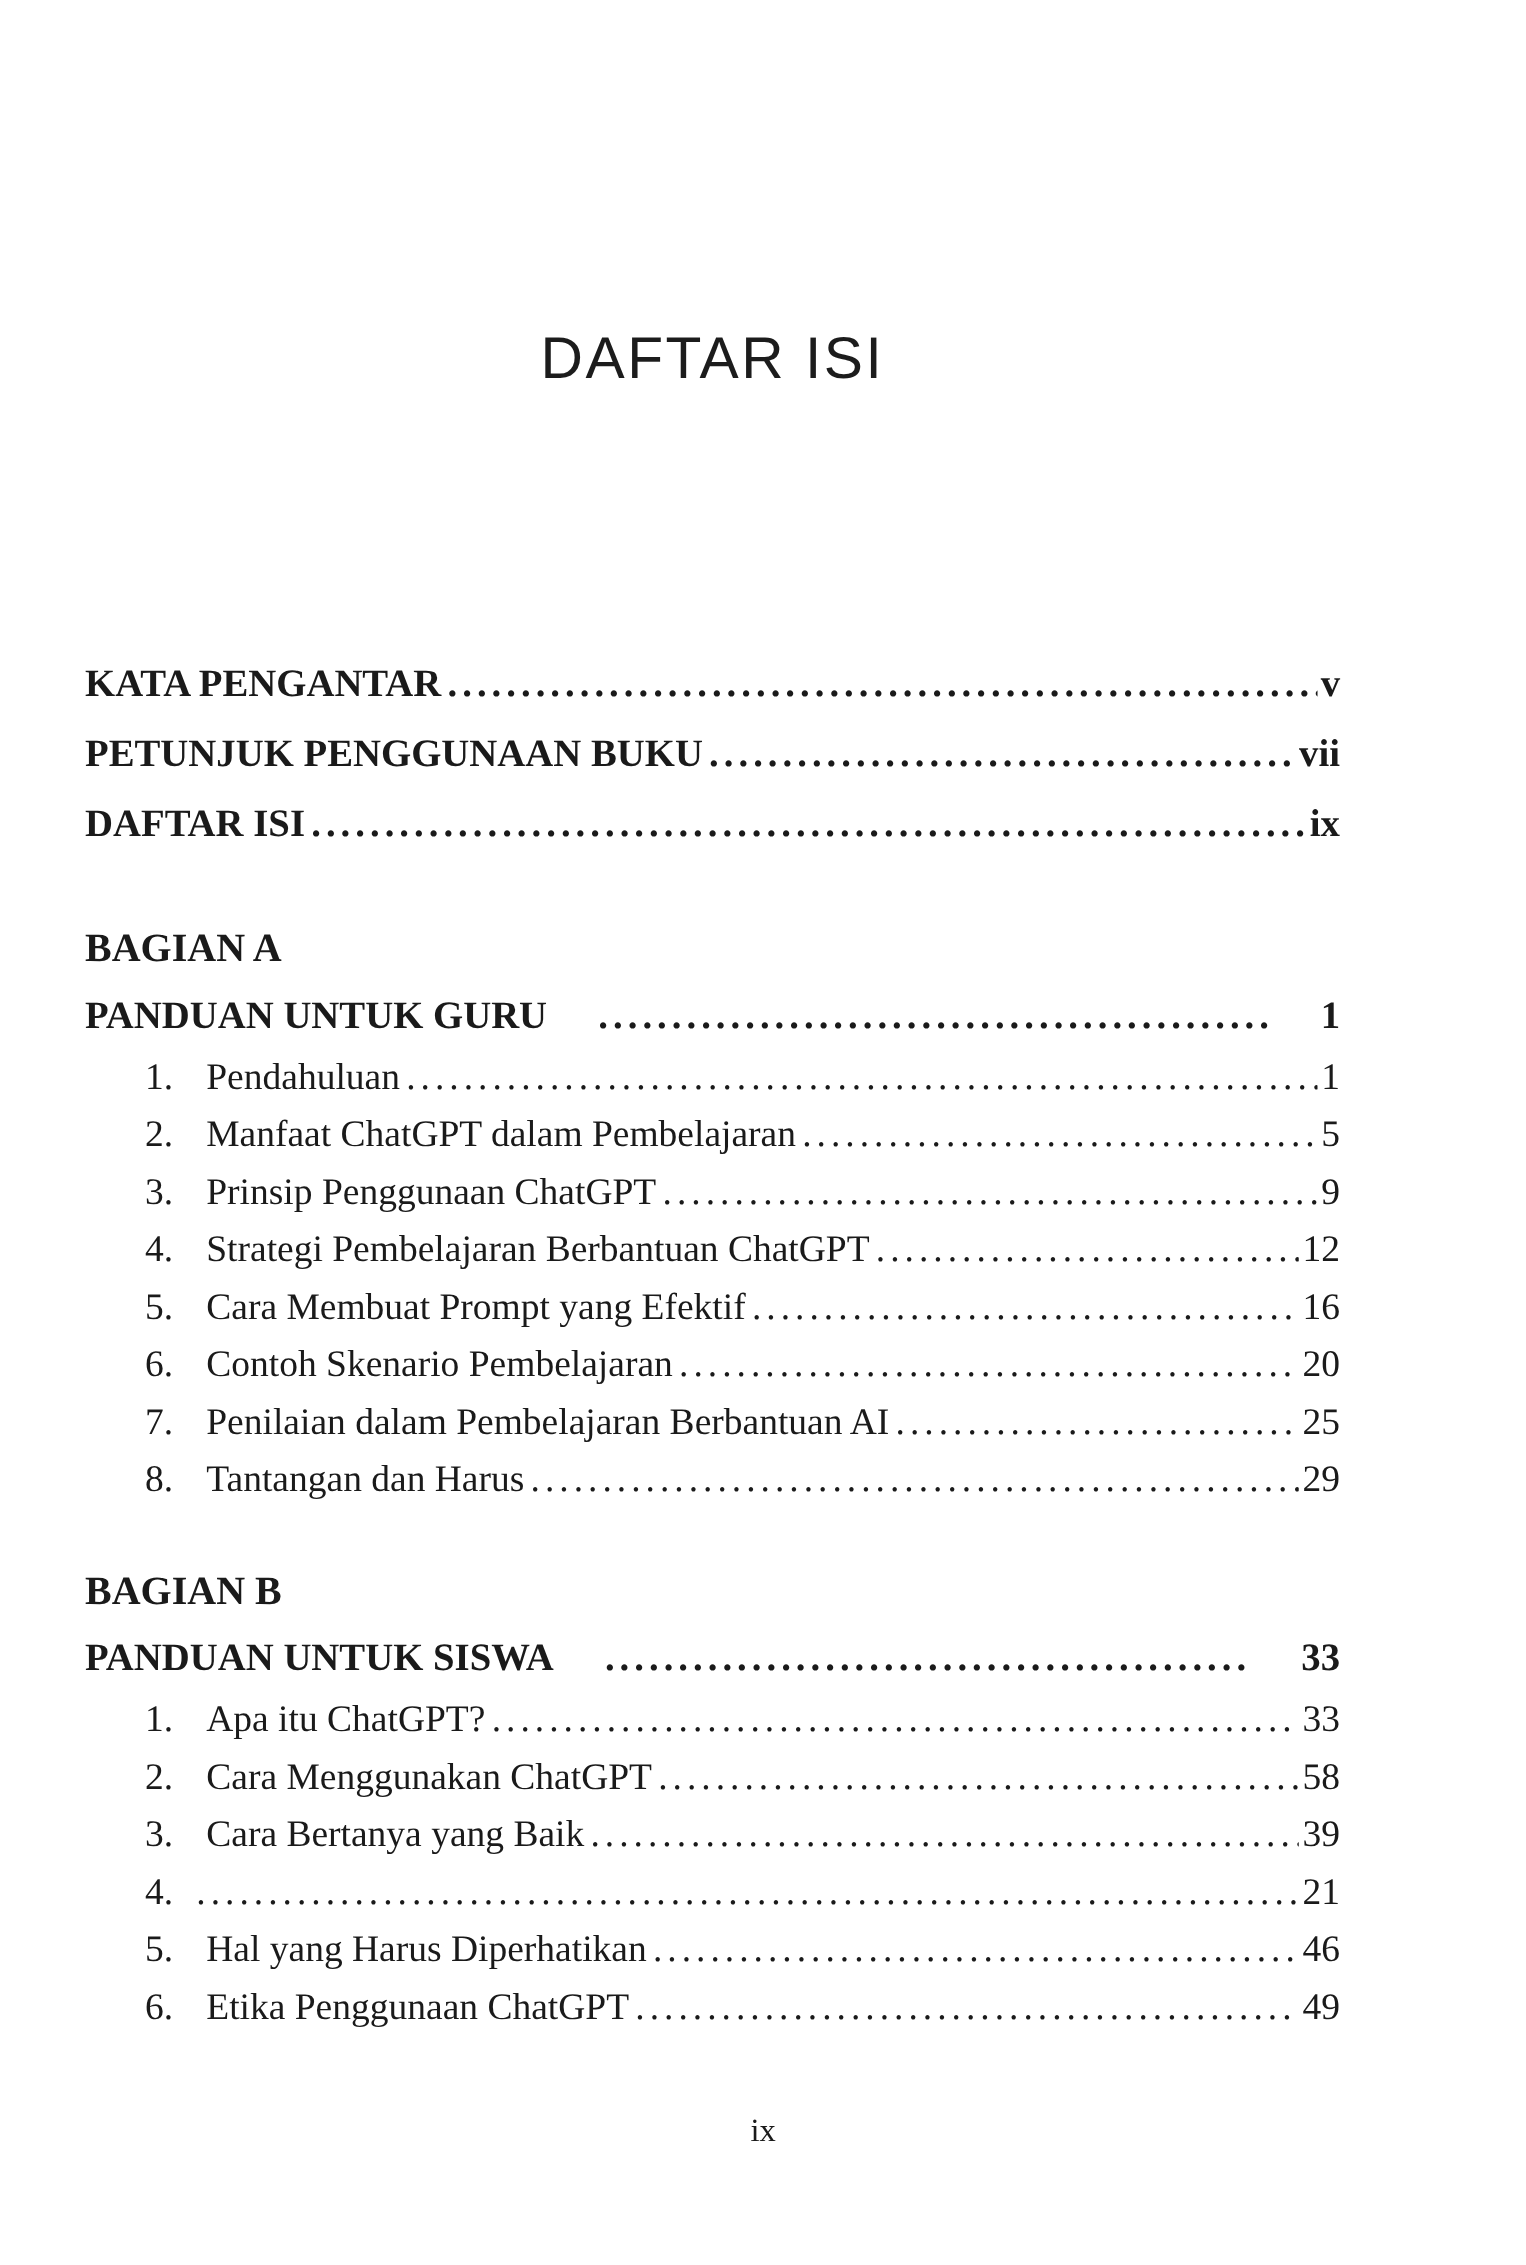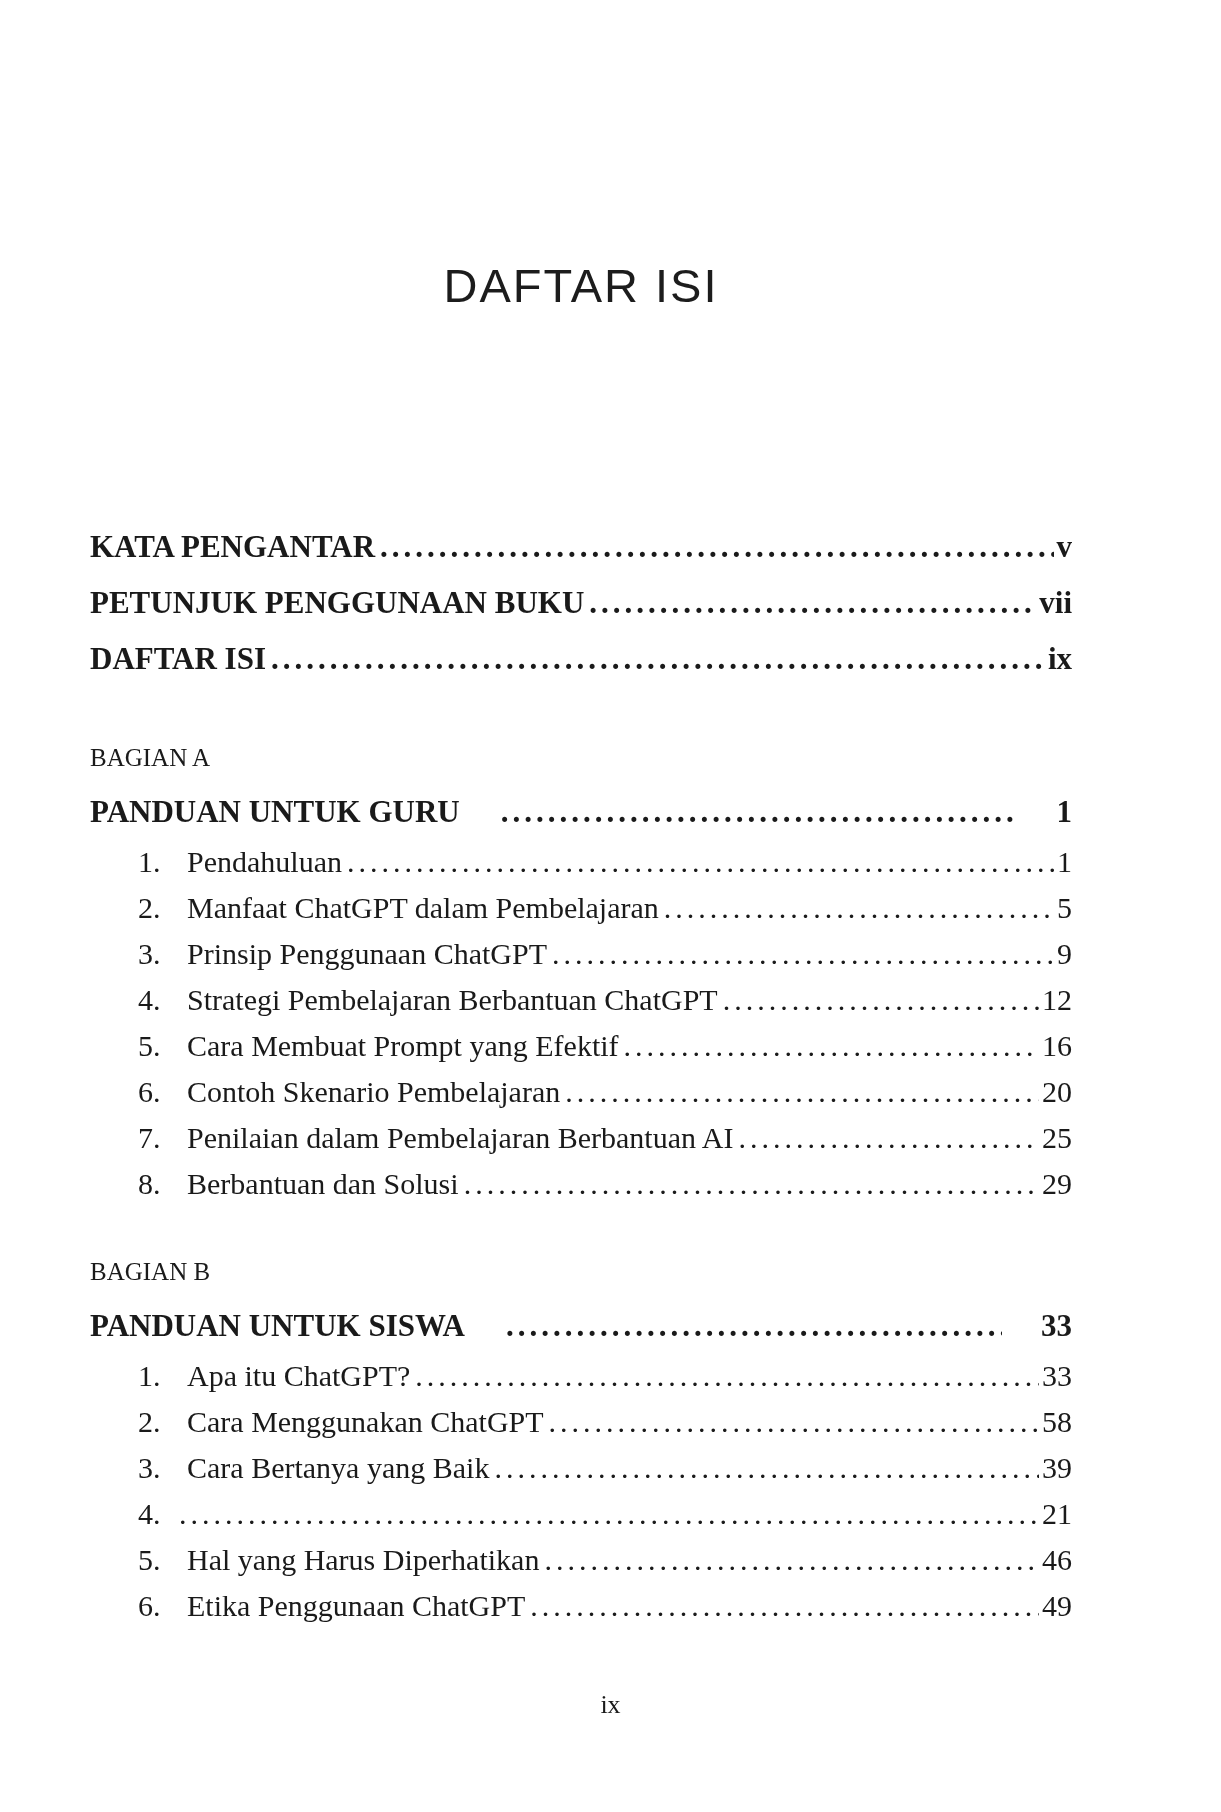--- a/index.html
+++ b/index.html
@@ -6,40 +6,40 @@
   html, body { background: #ffffff; }
   body {
     width: 1221px; height: 1812px;
     position: relative;
     font-family: "Liberation Serif", serif;
     color: #1a1a1a;
     overflow: hidden;
   }
   .page {
     position: absolute; inset: 0;
-    padding: 262px 149px 0 90px;
+    padding: 262px 149px 0 68px;
   }
   .doc-title {
     font-family: "Liberation Sans", sans-serif;
     font-size: 47px;
     font-weight: 400;
     letter-spacing: 2px;
     line-height: 1;
     text-align: center;
     color: #1c1c1c;
   }
   .front-matter { margin-top: 210px; }
 
   .row {
     display: flex;
     align-items: baseline;
     white-space: nowrap;
   }
   .row.fm { line-height: 56px; font-size: 31px; font-weight: bold; align-items: flex-end; }
-  .row.part { line-height: 54px; font-size: 25px; font-weight: normal; }
+  .row.part { line-height: 54px; font-size: 32px; font-weight: bold; }
   .row.section-heading { line-height: 54px; font-size: 31px; font-weight: bold; gap: 36px; }
   .row.item { line-height: 46px; font-size: 30px; font-weight: normal; padding-left: 48px; }
 
   .item .num {
     display: inline-block;
     width: 36px;
     flex: 0 0 auto;
   }
   .item .label { padding-left: 13px; font-family: Liberation Serif, serif; }
 
@@ -140,21 +140,21 @@
       <span class="pagenum">20</span>
     </div>
     <div class="row item">
       <span class="num">7.</span>
       <span class="label">Penilaian dalam Pembelajaran Berbantuan AI</span>
       <span class="leader"></span>
       <span class="pagenum">25</span>
     </div>
     <div class="row item">
       <span class="num">8.</span>
-      <span class="label">Berbantuan dan Solusi</span>
+      <span class="label">Tantangan dan Harus</span>
       <span class="leader"></span>
       <span class="pagenum">29</span>
     </div>
   </div>
 
   <div class="section-b">
     <div class="row part">
       <span class="label">BAGIAN B</span>
     </div>
     <div class="row section-heading">

